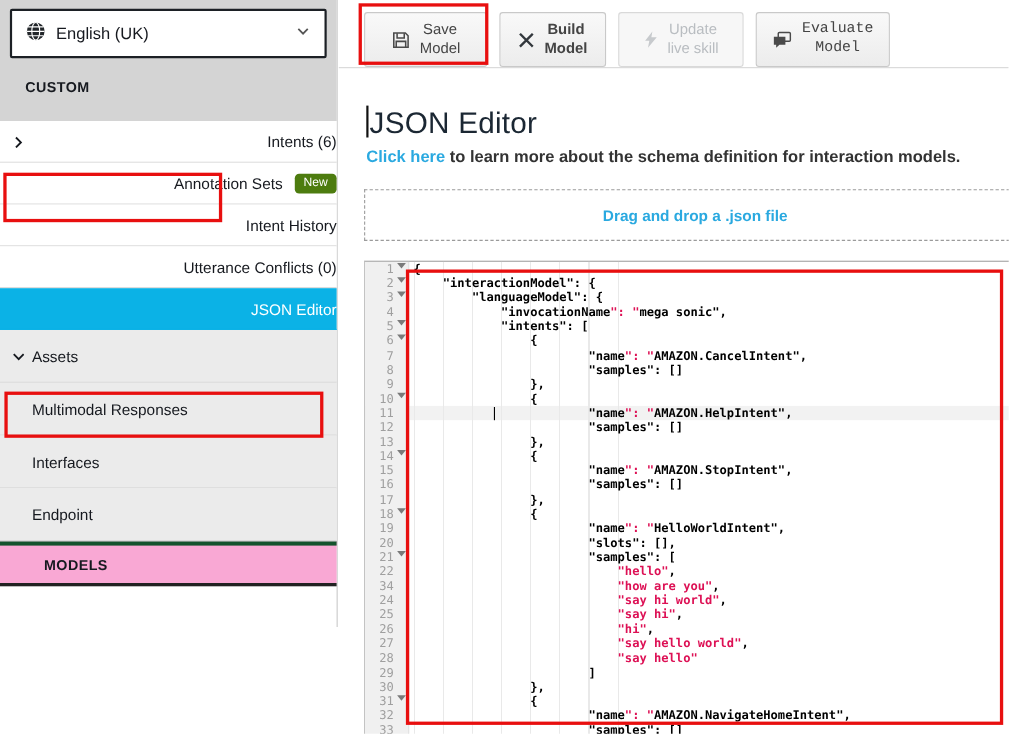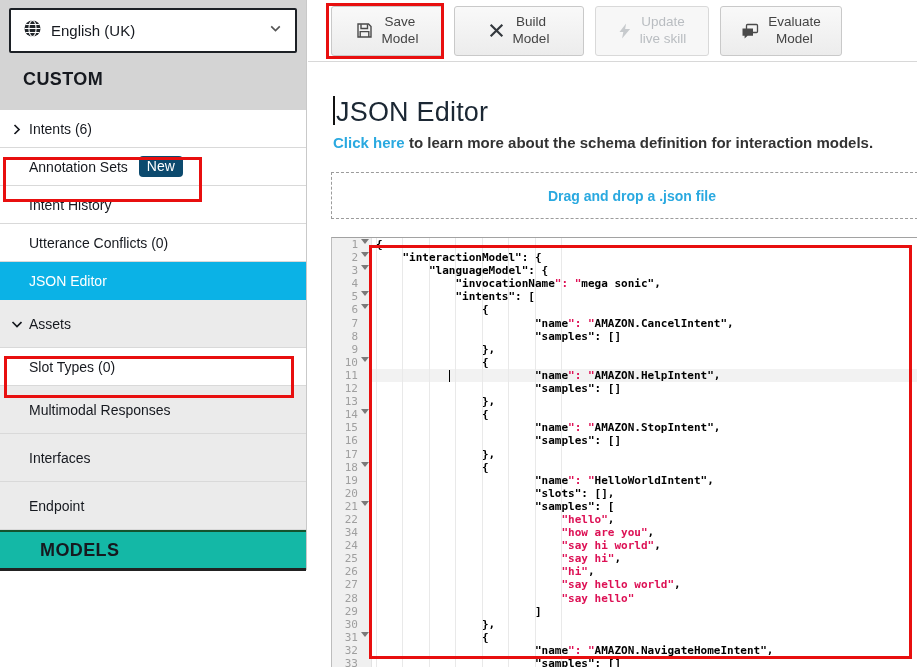--- a/index.html
+++ b/index.html
@@ -14,43 +14,43 @@
     position: absolute; left: 0; top: 0; width: 307px; height: 570px;
     background: #fff; border-right: 1px solid #c9c9c9;
   }
   .side-top { height: 110px; background: #d4d4d4; padding: 8px 9px 0 9px; }
   .lang-select {
     height: 45px; background: #fff; border: 2px solid #1c2025; border-radius: 2px;
     display: flex; align-items: center; padding: 0 12px; cursor: pointer;
   }
   .lang-select .lab { flex: 1; font-size: 15px; color: #16191f; margin-left: 9px; }
   .section-header {
-    font-size: 18px; font-weight: bold; letter-spacing: .4px;
+    font-size: 13px; font-weight: bold; letter-spacing: .4px;
     padding-left: 14px; display: flex; align-items: center; color: #16191f;
   }
   .side-top .section-header { height: 52px; }
-  .models-header { height: 38px; background: #14b8a6; border-top: 2px solid #14532d; padding-left: 40px; }
+  .models-header { height: 38px; background: #f9a8d4; border-top: 4px solid #14532d; padding-left: 40px; }
   .dark-strip { height: 3px; background: #222; }
   .sb-row {
     position: relative; display: flex; align-items: center;
     border-bottom: 1px solid #d9d9d9; cursor: pointer; font-size: 14px; color: #16191f;
   }
   .sb-row.top { height: 48px; background: #ebebeb; }
-  .sb-row.sub { height: 38px; background: #fff; }
+  .sb-row.sub { height: 38px; background: #fff; justify-content: flex-end; }
   .sb-row.active { background: var(--accent); color: #fff; border-bottom-color: var(--accent); }
   .sb-chev { position: absolute; left: 11px; top: 50%; transform: translateY(-50%); display: inline-flex; }
   .sb-label { margin-left: 29px; }
   .badge {
-    margin-left: 11px; background: #0c4a6e; color: #fff; font-size: 14px;
+    margin-left: 11px; background: #4d7c0f; color: #fff; font-size: 11px;
     padding: 3px 8px 4px; border-radius: 4px; line-height: 1;
   }
   
   .main { position: absolute; left: 308px; top: 0; width: 609px; height: 667px; background: #fff; }
   .toolbar {
-    height: 62px; display: flex; align-items: center; gap: 11px;
+    height: 62px; display: flex; align-items: flex-end; gap: 11px;
     padding-left: 23px; border-bottom: 1px solid #d8d8d8; background: #fff;
   }
   .tb-btn {
     height: 50px; border: 1px solid #c9c9c9; border-radius: 3px;
     background: linear-gradient(#f9f9f9, #ececec);
     color: #444; font-size: 13.5px; font-family: "Liberation Sans", sans-serif;
     display: flex; align-items: center; justify-content: center; gap: 9px; cursor: pointer;
     flex: none;
   }
   .tb-btn.disabled { color: #b9bdc1; background: #f7f7f7; border-color: #d9d9d9; cursor: default; }
@@ -138,23 +138,20 @@
         <span class="sb-label">JSON Editor</span>
       </div>
       <div class="sb-row top">
         <span class="sb-chev">
           <svg width="11" height="11" viewBox="0 0 11 11" fill="none" stroke="#16191f" stroke-width="1.7">
             <path d="M1.5 3.5L6 8l4.5-4.5"></path>
           </svg>
         </span>
         <span class="sb-label">Assets</span>
       </div>
-      <div class="sb-row sub">
-        <span class="sb-label">Slot Types (0)</span>
-      </div>
       <div class="sb-row top">
         <span class="sb-label">Multimodal Responses</span>
       </div>
       <div class="sb-row top">
         <span class="sb-label">Interfaces</span>
       </div>
       <div class="sb-row top">
         <span class="sb-label">Endpoint</span>
       </div>
     </nav>
@@ -170,21 +167,21 @@
             <path d="M2 2h10.5L15 4.5V15H2z"></path>
             <path d="M5 2.2v4.3h6.5V2.2"></path>
             <path d="M4.2 15v-5.4h8.6V15"></path>
           </svg>
         </span>
         <span class="tb-label">
           <div>Save</div>
           <div>Model</div>
         </span>
       </button>
-      <button class="tb-btn" style="width: 130px;">
+      <button class="tb-btn" style="width: 97px; font-weight: bold;">
         <span style="display: inline-flex;">
           <svg width="15" height="15" viewBox="0 0 16 16" stroke="#33383d" stroke-width="2.3" stroke-linecap="square">
             <path d="M2.6 2.6l10.8 10.8M13.4 2.6L2.6 13.4"></path>
           </svg>
         </span>
         <span class="tb-label">
           <div>Build</div>
           <div>Model</div>
         </span>
       </button>
@@ -192,21 +189,21 @@
         <span style="display: inline-flex;">
           <svg width="13" height="16" viewBox="0 0 14 16" fill="#c7cacd">
             <path d="M8.7 0L1.6 9.2h4.1L4.4 16l8.6-10.2H7.7z"></path>
           </svg>
         </span>
         <span class="tb-label">
           <div>Update</div>
           <div>live skill</div>
         </span>
       </button>
-      <button class="tb-btn" style="width: 122px;">
+      <button class="tb-btn" style="width: 122px; font-family: Liberation Mono, monospace;">
         <span style="display: inline-flex;">
           <svg width="18" height="16" viewBox="0 0 18 16">
             <rect x="5.5" y="1.5" width="11" height="8" rx="1" fill="none" stroke="#4a4a4a" stroke-width="1.3"></rect>
             <path d="M1.5 5.5h10.5v7.2H6.6L3.6 15.4v-2.7H1.5z" fill="#4a4a4a"></path>
           </svg>
         </span>
         <span class="tb-label">
           <div>Evaluate</div>
           <div>Model</div>
         </span>

